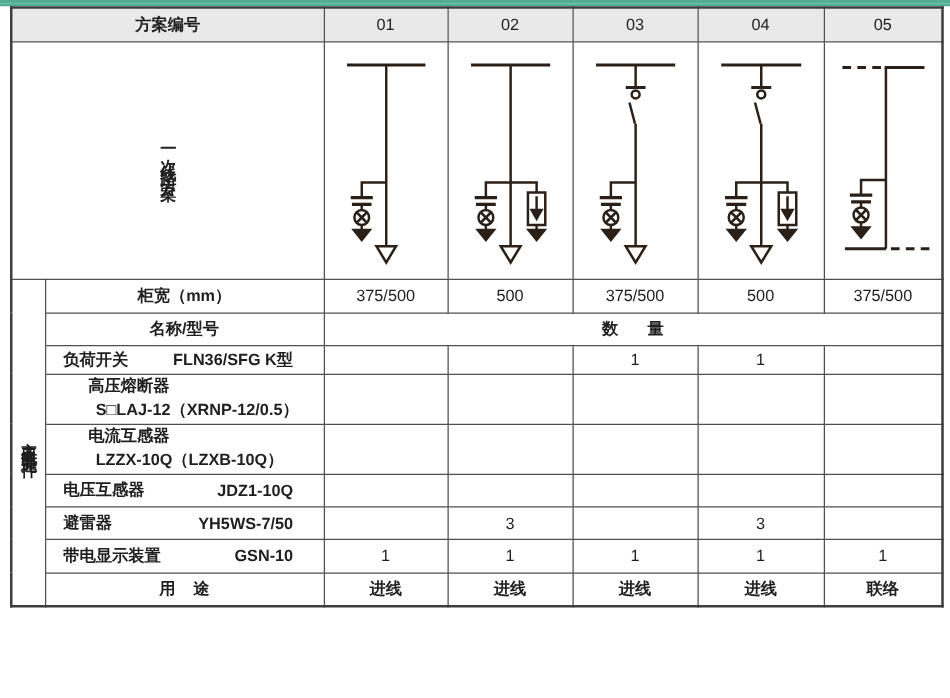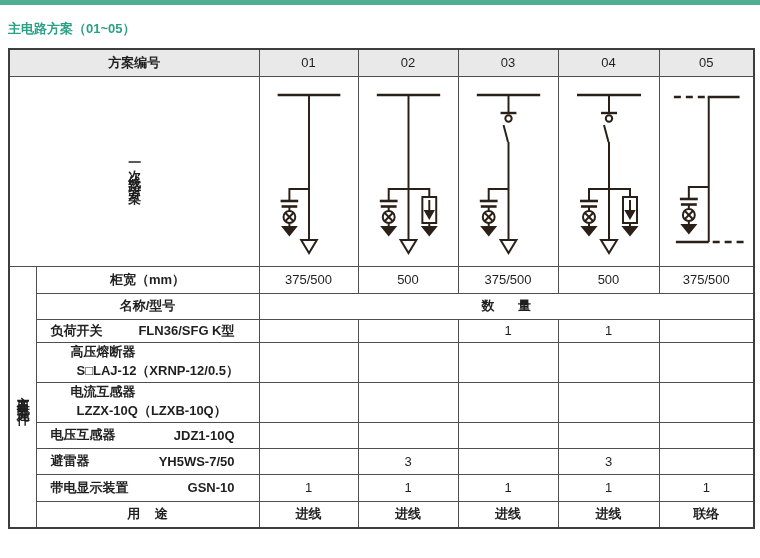--- a/index.html
+++ b/index.html
@@ -64,21 +64,20 @@
   .comp-two .line1 { display: block; padding-left: 14px; font-weight: 700; line-height: 1.45; margin-left: 20px; }
   .comp-two .line2 { display: block; padding-left: 40px; font-weight: 700; line-height: 1.45; }
   .spread-wide { letter-spacing: 1.8em; padding-left: 1.8em; font-weight: 700; }
   .spread { letter-spacing: 1.1em; padding-left: 1.1em; font-weight: 700; }
 </style>
 </head>
 <body>
 
 <div>
   <hr class="title-rule">
-  <h2 class="section-title">主电路方案（01~05）</h2>
 
   <table class="scheme-table">
     <colgroup>
       <col style="width:27px">
         <col style="width:223px">
       <col style="width:99px">
         <col style="width:100px">
         <col style="width:100px">
         <col style="width:101px">
         <col style="width:95px">

